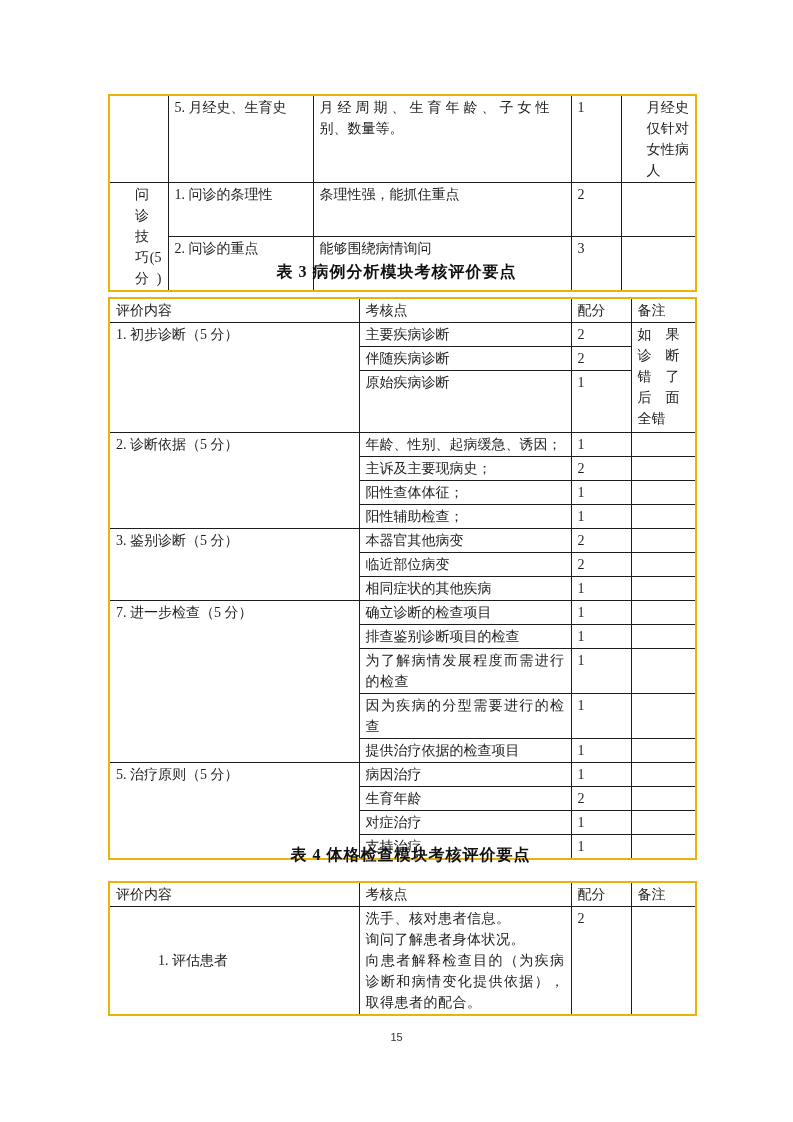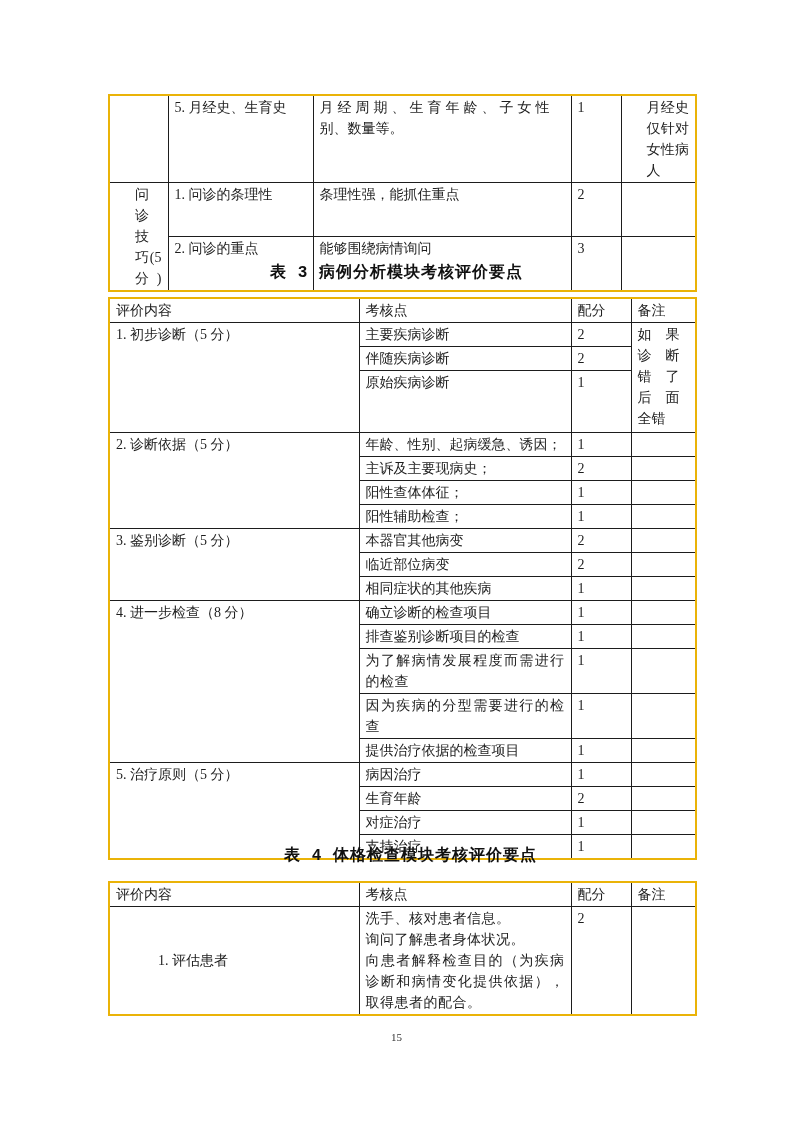--- a/index.html
+++ b/index.html
@@ -22,27 +22,27 @@
   }
   .pre { white-space:pre-line; }
   .jst { text-align:justify; }
   .jboth { text-align:justify; text-align-last:justify; white-space:pre-line;padding-left:25px; }
   .ls05 { letter-spacing:0.5px; }
   .spA::first-line { letter-spacing:4px; }
   .vmid { vertical-align:middle;padding-left:48px; }
   .doc-title {
     width:793px; text-align:center;
     font-size:16px; font-weight:bold; color:#111;
-    font-family:Liberation Mono, monospace;
+    font-family:Liberation Serif, serif;
     letter-spacing:1px;
   }
   .pagenum {
     width:793px; text-align:center;
     font-size:11px; color:#333;
-    font-family:Liberation Serif, serif;
+    font-family:Liberation Sans, sans-serif;
   }
   .h22 { height:22px; } .h24 { height:24px; } .h44 { height:44px; }
   .h62 { height:62px;margin-top:44px; } .h84 { height:84px; } .h104 { height:104px; }
 </style>
 </head>
 <body>
 
 <table class="abs" style="left:108px; top:94px; width:587px;">
   <colgroup>
     <col style="width:59px">
@@ -149,21 +149,21 @@
     <td>2</td>
     <td></td>
   </tr>
   <tr class="h22">
     <td>相同症状的其他疾病</td>
     <td>1</td>
     <td></td>
   </tr>
 
   <tr class="h22">
-    <td rowspan="5">4. 进一步检查（8 分）</td>
+    <td rowspan="5">7. 进一步检查（5 分）</td>
     <td>确立诊断的检查项目</td>
     <td>1</td>
     <td></td>
   </tr>
   <tr class="h22">
     <td>排查鉴别诊断项目的检查</td>
     <td>1</td>
     <td></td>
   </tr>
   <tr class="h44">

